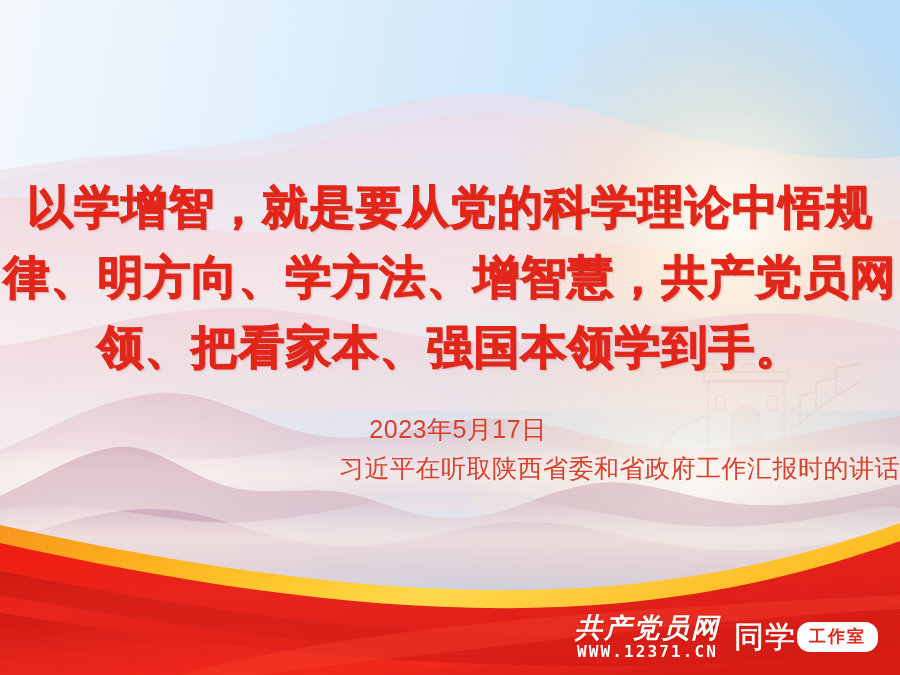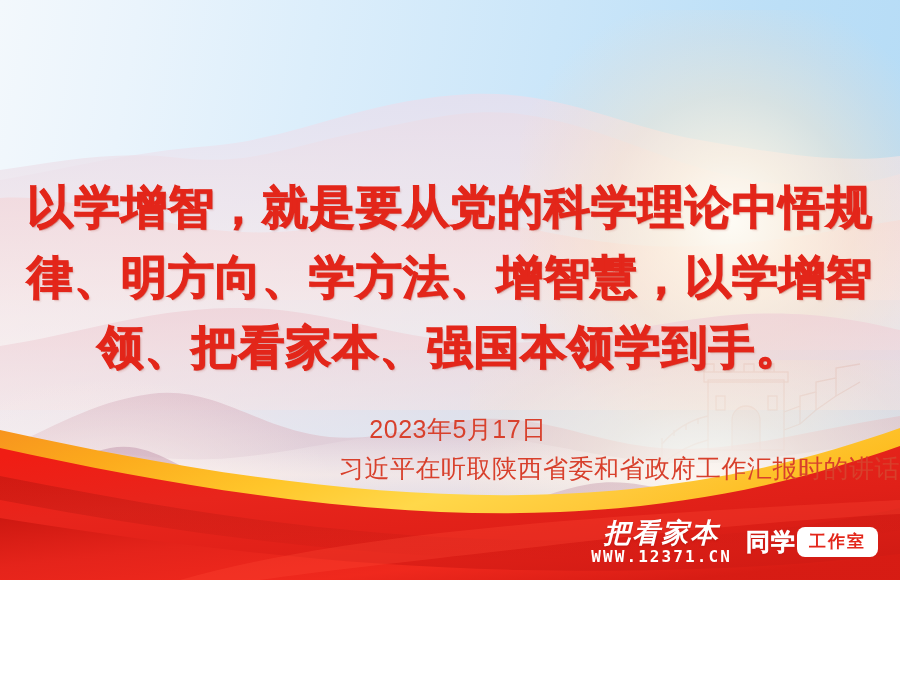--- a/index.html
+++ b/index.html
@@ -2,21 +2,21 @@
 <html><head>
 <meta charset="utf-8">
 <style>
   html, body {
     margin: 0; padding: 0;
     background: #ffffff;
   }
   #poster {
     position: relative;
     width: 900px;
-    height: 580px;
+    height: 675px;
     overflow: hidden;
     font-family: "Liberation Sans", "DejaVu Sans", sans-serif;
     background: #fdf6f4;
   }
 
   
   .sky {
     position: absolute; inset: 0;
     background: linear-gradient(100deg,
         #f3f8fc 0%,
@@ -170,36 +170,36 @@
     font-size: 16px;
     font-weight: 700;
     letter-spacing: 2.1px;
     line-height: 15px;
     margin-top: 2px;
     font-family: "DejaVu Sans Mono", "Liberation Mono", monospace;
   }
   .logo-right { display:flex; align-items:center; gap: 5px; }
   .logo-tx {
     color: #ffffff;
-    font-size: 24px;
-    font-weight: 700;
+    font-size: 30px;
+    font-weight: 400;
     line-height: 32px;
     letter-spacing: 1px;
     -webkit-text-stroke: 0.6px rgba(255,255,255,0.85);
     text-shadow: 0 1px 2px rgba(140,12,6,0.3);
   }
   .logo-badge {
     background: #ffffff;
     color: #e3261a;
     font-size: 17px;
     font-weight: 700;
     letter-spacing: 2px;
     line-height: 17px;
     padding: 6px 12px 7px 12px;
-    border-radius: 8px;
+    border-radius: 13px;
     margin-left: -4px;
   }
 </style>
 </head>
 <body>
 
 <div id="poster">
 
   <div class="sky"></div>
 
@@ -334,21 +334,21 @@
           <stop offset="45%" stop-color="#fdf3ec" stop-opacity="0.62"></stop>
           <stop offset="100%" stop-color="#ffffff" stop-opacity="0.05"></stop>
         </linearGradient>
       </defs>
       <path d="M0,40 C90,22 160,58 250,52 C340,46 390,18 490,26 C590,34 650,62 750,56 C840,50 870,32 900,38 L900,120 L0,120 Z" fill="url(#mg1)"></path>
     </svg>
   </div>
 
   <div class="headline">
     <span class="hl-line">以学增智，就是要从党的科学理论中悟规</span>
-    <span class="hl-line">律、明方向、学方法、增智慧，以学增智</span>
+    <span class="hl-line">律、明方向、学方法、增智慧，共产党员网</span>
     <span class="hl-line">领、把看家本、强国本领学到手。</span>
   </div>
 
   <div class="credit">
     <span class="date">2023年5月17日</span>
     <span class="speech">习近平在听取陕西省委和省政府工作汇报时的讲话</span>
   </div>
 
   <div class="ribbon">
     <svg viewBox="0 0 900 190" preserveAspectRatio="none">
@@ -393,21 +393,21 @@
       <path d="M0,128 C140,150 320,176 520,180 C680,183 800,176 900,164 L900,190 L0,190 Z" fill="url(#red2)" opacity="0.85"></path>
 
       <path d="M0,86 C160,118 330,146 520,150 C680,153 800,140 900,118 L900,140 C790,162 660,174 520,170 C320,164 150,138 0,110 Z" fill="url(#shade)"></path>
 
       <path d="M180,190 C320,150 520,132 720,120 C800,115 860,112 900,110 L900,124 C820,128 700,138 580,152 C440,168 330,180 260,190 Z" fill="#ff4a36" opacity="0.30"></path>
     </svg>
   </div>
 
   <div class="logo">
     <div class="logo-left">
-      <span class="logo-cn">把看家本</span>
+      <span class="logo-cn">共产党员网</span>
       <span class="logo-url">WWW.12371.CN</span>
     </div>
     <div class="logo-right">
       <span class="logo-tx">同学</span>
       <span class="logo-badge">工作室</span>
     </div>
   </div>
 
 </div>
 

